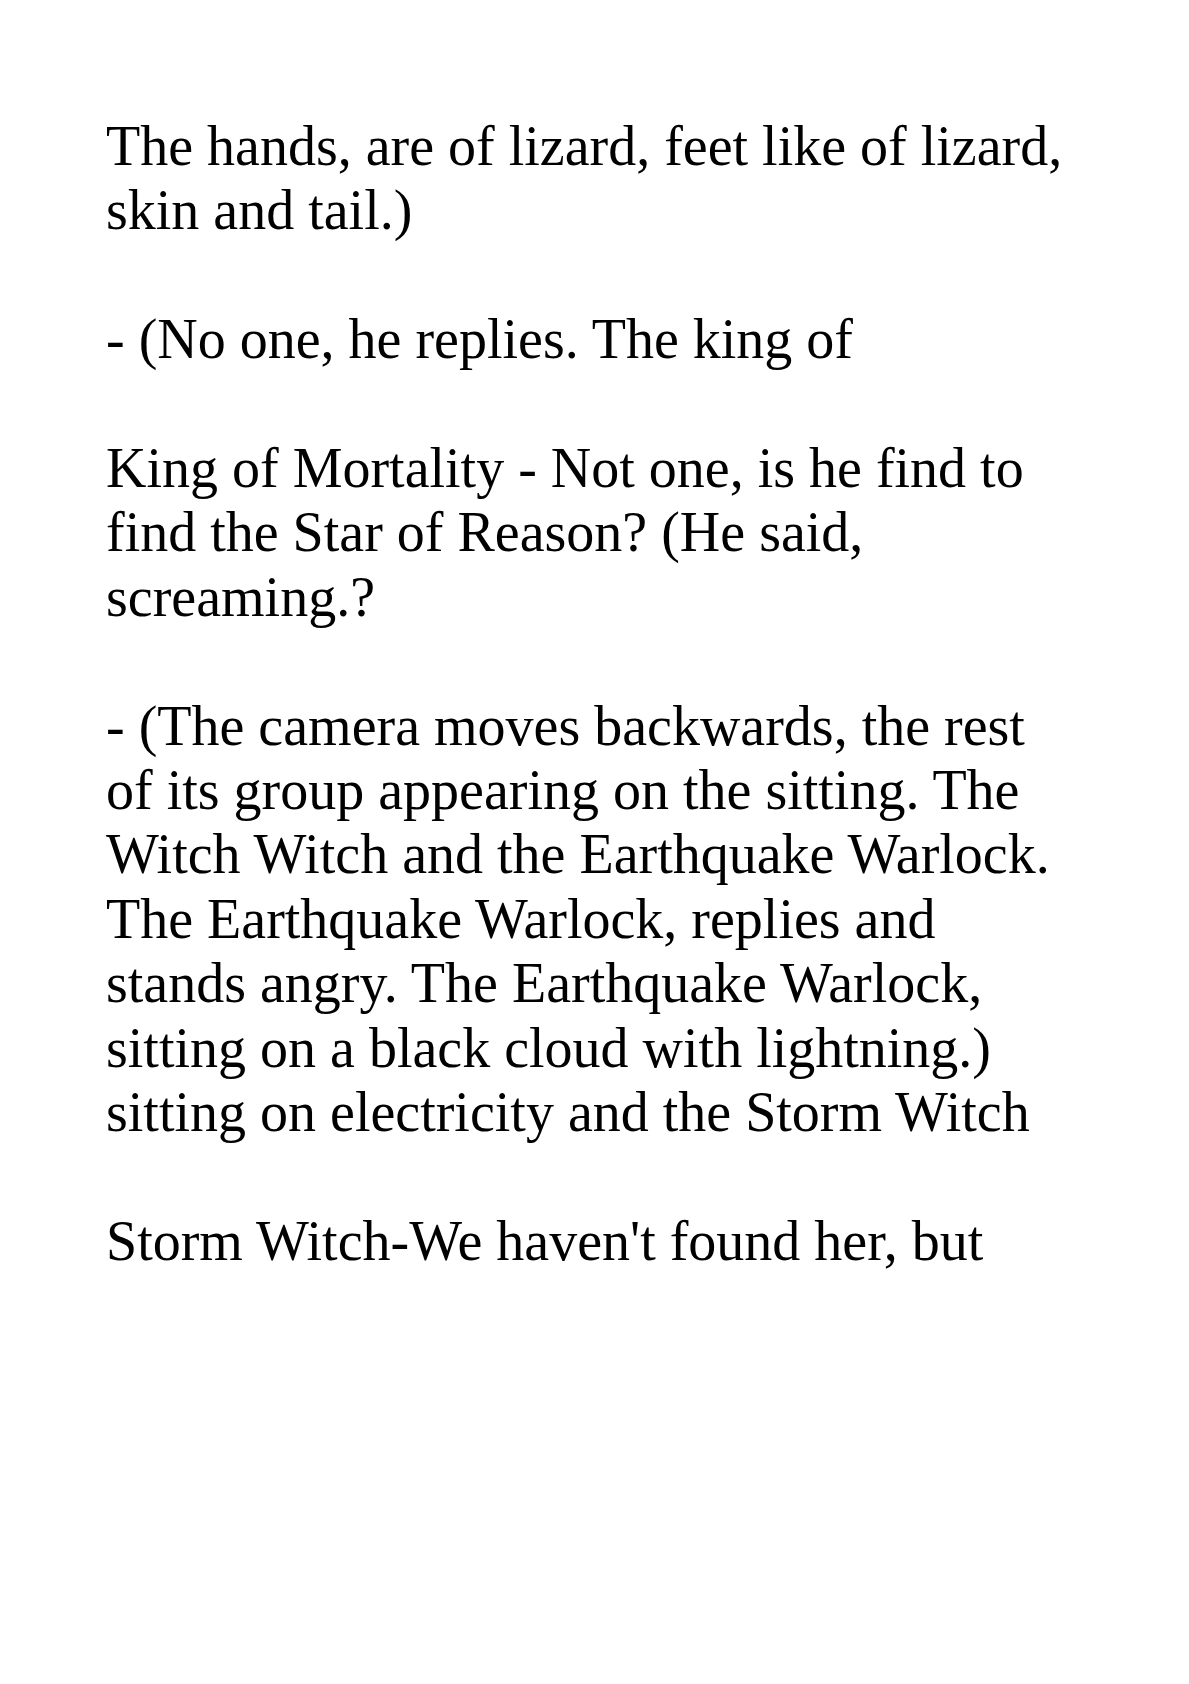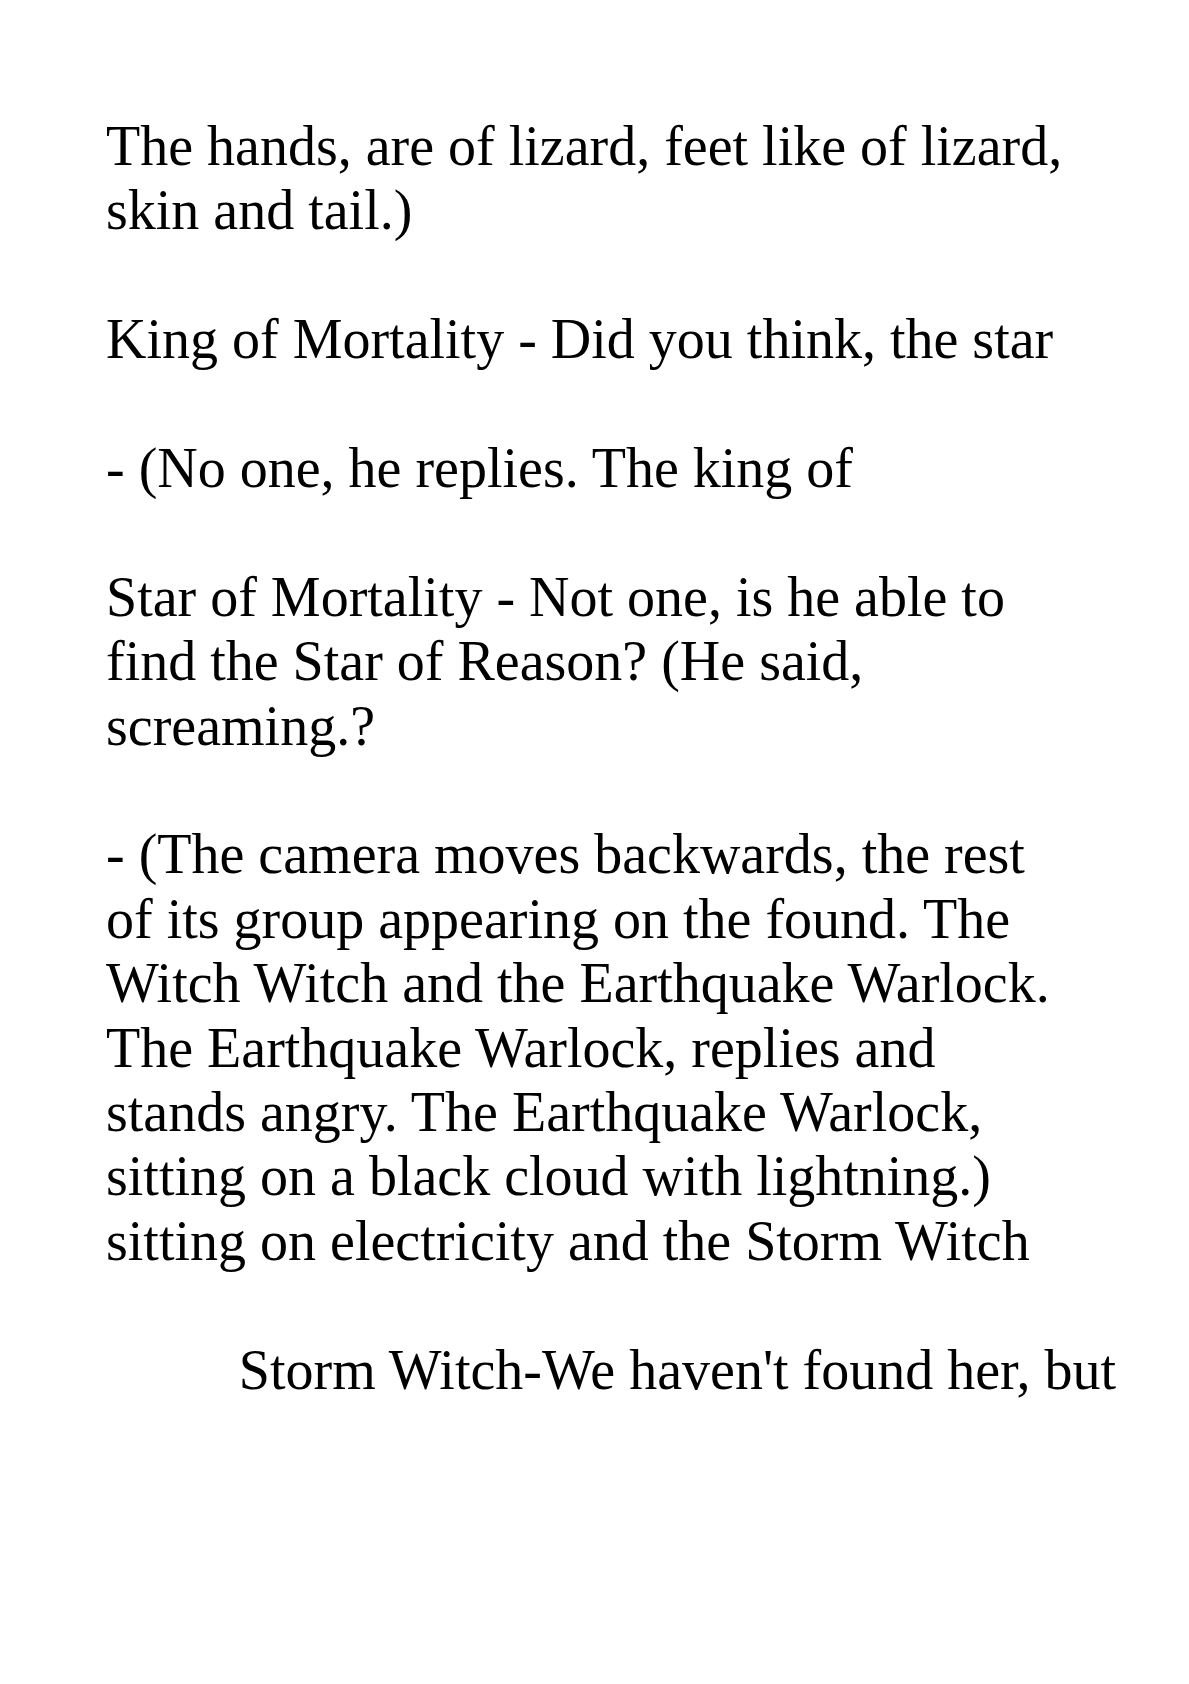--- a/index.html
+++ b/index.html
@@ -24,49 +24,47 @@
     line-height: 64.4px;
     color: #000000;
     -webkit-font-smoothing: antialiased;
   }
   .paragraph {
     margin: 0 0 64.4px 0;
     padding: 0;
   }
   .paragraph:last-child {
     margin-bottom: 4px;
-    text-align: right;
   }
   .line {
     white-space: pre;
   }
 </style>
 </head>
 <body>
 
 <div class="page">
   <div class="content" id="doc-content">
       <div class="paragraph">
         <div class="line">The hands, are of lizard, feet like of lizard,</div>
         <div class="line">skin and tail.)</div>
       </div>
       <div class="paragraph">
-        <div class="line">King of Mortality - Did you think, the star</div>
       </div>
       <div class="paragraph">
         <div class="line">- (No one, he replies. The king of</div>
       </div>
       <div class="paragraph">
-        <div class="line">Star of Mortality - Not one, is he able to</div>
+        <div class="line">King of Mortality - Not one, is he find to</div>
         <div class="line">find the Star of Reason? (He said,</div>
         <div class="line">screaming.?</div>
       </div>
       <div class="paragraph">
         <div class="line">- (The camera moves backwards, the rest</div>
-        <div class="line">of its group appearing on the found. The</div>
+        <div class="line">of its group appearing on the sitting. The</div>
         <div class="line">Witch Witch and the Earthquake Warlock.</div>
         <div class="line">The Earthquake Warlock, replies and</div>
         <div class="line">stands angry. The Earthquake Warlock,</div>
         <div class="line">sitting on a black cloud with lightning.)</div>
         <div class="line">sitting on electricity and the Storm Witch</div>
       </div>
       <div class="paragraph">
         <div class="line">Storm Witch-We haven't found her, but</div>
       </div>
     </div>

